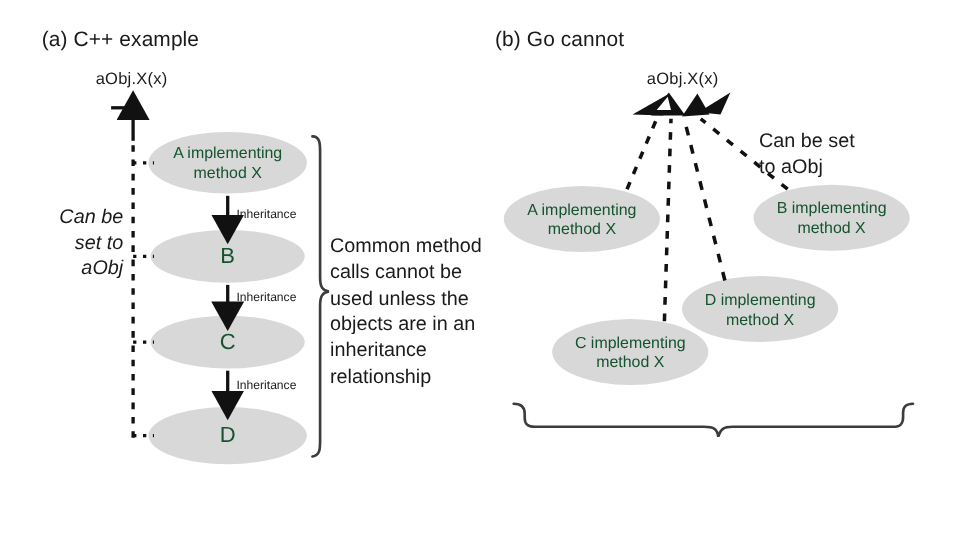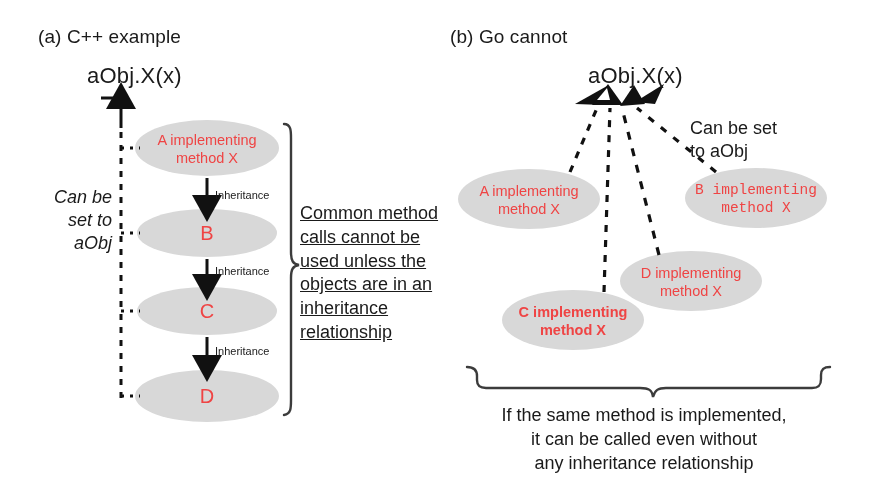--- a/index.html
+++ b/index.html
@@ -28,37 +28,37 @@
     position: absolute;
     white-space: pre;
     line-height: 1.18;
     color: #1a1a1a;
   }
   .panel-heading {
     font-size: 19px;
     letter-spacing: 0.1px;
   }
   .call-label {
-    font-size: 22px;
+    font-size: 15px;
     letter-spacing: 0.2px;
   }
   .side-note {
     font-size: 18px;
     line-height: 1.28;
   }
   .brace-note {
     font-size: 18px;
     line-height: 1.32;
   }
   .node-label {
     position: absolute;
     text-align: center;
     font-size: 14.5px;
     line-height: 1.25;
-    color: #ef4444;
+    color: #14532d;
     white-space: pre-line;
   }
   .node-label.big {
     font-size: 20px;
   }
   .edge-label {
     position: absolute;
     font-size: 11px;
     color: #1a1a1a;
     white-space: pre;
@@ -146,21 +146,21 @@
   </svg>
 
   <div class="txt panel-heading" style="left:38px; top:26px;">(a) C++ example</div>
 
   <div class="txt call-label" style="left:87px; top:63px;">aObj.X(x)</div>
 
   <div class="txt side-note" style="left:18px; top:186px; width:94px; text-align:right;font-style:italic;">Can be
 set to
 aObj</div>
 
-  <div class="txt brace-note" style="left:300px; top:202px; width:150px;text-decoration:underline;">Common method
+  <div class="txt brace-note" style="left:300px; top:212px; width:150px;">Common method
 calls cannot be
 used unless the
 objects are in an
 inheritance
 relationship</div>
 
   <div class="node-label" style="left:140px; top:131px; width:134px;">A implementing
 method X</div>
   <div class="node-label big" style="left:140px; top:221px; width:134px;">B</div>
   <div class="node-label big" style="left:140px; top:299px; width:134px;">C</div>
@@ -172,24 +172,21 @@
 
   <div class="txt panel-heading" style="left:450px; top:26px;">(b) Go cannot</div>
 
   <div class="txt call-label" style="left:588px; top:63px;">aObj.X(x)</div>
 
   <div class="txt side-note" style="left:690px; top:106px; width:140px;margin-top:11px;">Can be set
 to aObj</div>
 
   <div class="node-label" style="left:462px; top:182px; width:134px;">A implementing
 method X</div>
-  <div class="node-label" style="left:689px; top:181px; width:134px;font-family:Liberation Mono, monospace;">B implementing
+  <div class="node-label" style="left:689px; top:181px; width:134px;">B implementing
 method X</div>
-  <div class="node-label" style="left:506px; top:303px; width:134px;font-weight:bold;">C implementing
+  <div class="node-label" style="left:506px; top:303px; width:134px;">C implementing
 method X</div>
   <div class="node-label" style="left:624px; top:264px; width:134px;">D implementing
 method X</div>
 
-  <div class="txt brace-note" style="left:467px; top:404px; width:354px; text-align:center;">If the same method is implemented,
-it can be called even without
-any inheritance relationship</div>
 
 </div>
 
 </body></html>

